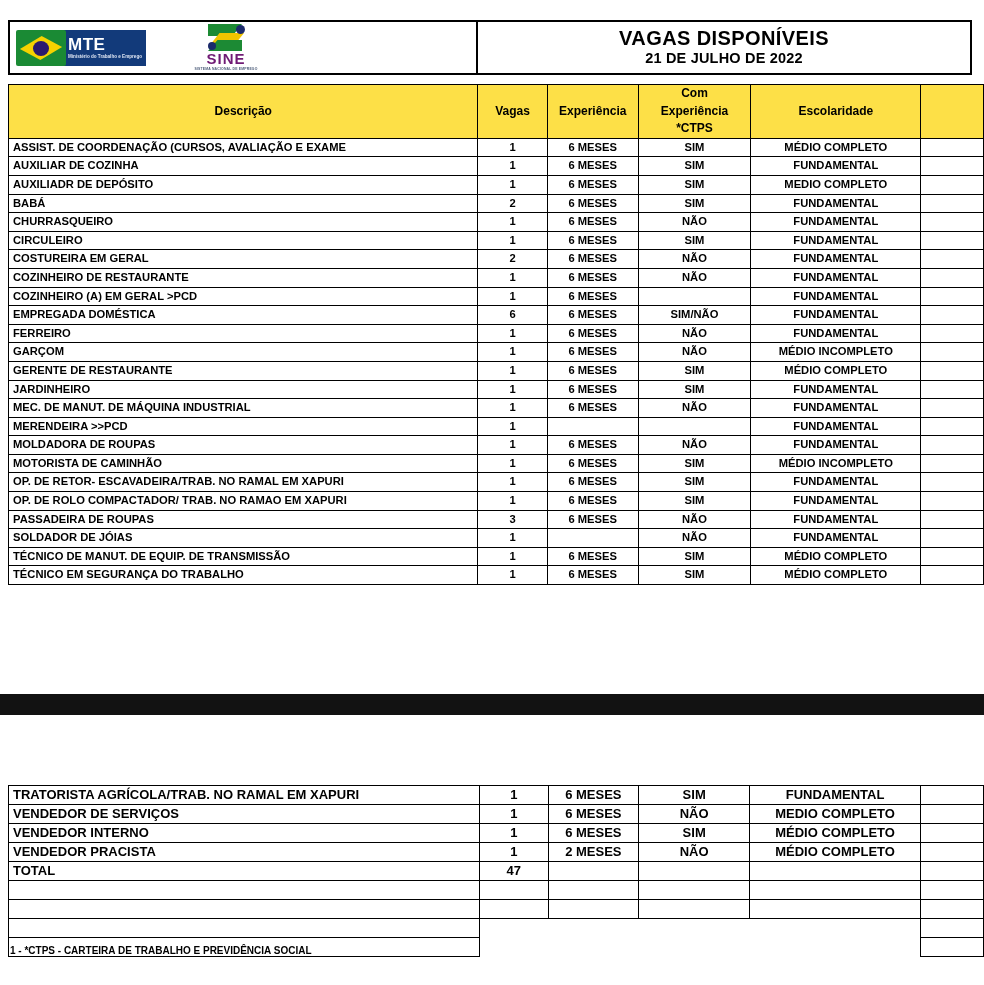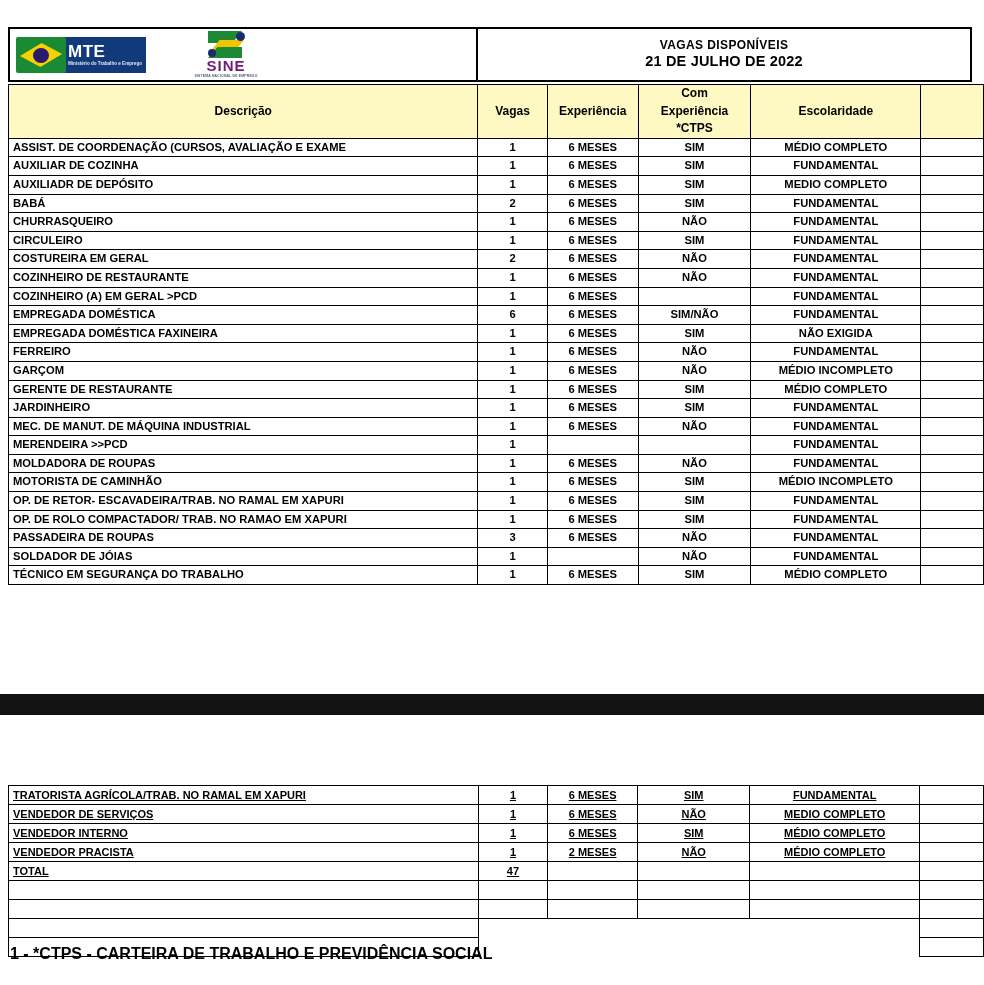--- a/index.html
+++ b/index.html
@@ -6,36 +6,36 @@
   body{
     width:984px;height:985px;
     background:#ffffff;
     font-family:"Liberation Sans", sans-serif;
     overflow:hidden;
   }
   .page{position:relative;width:984px;height:985px;}
 
   
   .topband{
-    position:absolute;left:8px;top:27px;width:964px;height:55px;
+    position:absolute;left:8px;top:20px;width:964px;height:55px;
     display:flex;
   }
   .logo-cell{
     width:470px;box-sizing:border-box;
     border:2px solid #000;border-right:2px solid #000;
     background:#fff;
     display:flex;align-items:center;
   }
   .title-cell{
     flex:1;box-sizing:border-box;
     border:2px solid #000;border-left:0;
     background:#fff;
     display:flex;flex-direction:column;align-items:center;justify-content:center;
   }
-  .title-main{font-size:12px;font-weight:bold;color:#000;letter-spacing:.4px;line-height:1.15;}
+  .title-main{font-size:20px;font-weight:bold;color:#000;letter-spacing:.4px;line-height:1.15;}
   .title-sub{font-size:14.5px;font-weight:bold;color:#000;letter-spacing:.2px;line-height:1.2;}
 
   
   .mte{position:relative;width:130px;height:40px;margin-left:6px;display:flex;align-items:center;}
   .mte-flag{
     position:relative;width:50px;height:36px;overflow:hidden;flex:0 0 auto;
   }
   .mte-flag .fg{position:absolute;inset:0;background:#1a8a34;border-radius:2px;}
   .mte-flag .fy{
     position:absolute;left:4px;top:6px;width:42px;height:24px;background:#f5d200;
@@ -91,45 +91,45 @@
     white-space:nowrap;
   }
   .c-desc{width:470px;text-align:left;padding-left:4px !important;}
   .c-vag{width:66px;text-align:center;}
   .c-exp{width:87px;text-align:center;}
   .c-ctps{width:110px;text-align:center;}
   .c-esc{width:168px;text-align:center;}
   .c-blank{width:61px;}
 
   thead th{
-    background:#fef9c3;
+    background:#fde047;
     font-size:12px;
     text-align:center;
     vertical-align:middle;
     white-space:normal;
     line-height:1.12;
     height:46px;
   }
   thead th.c-desc{text-align:center;padding-left:2px !important;margin-left:43px;}
 
   #table-main{position:absolute;left:8px;top:84px;}
   #table-bottom{position:absolute;left:8px;top:785px;}
 
   
-  #table-bottom td{height:18px;line-height:18px;font-size:11px;text-decoration:underline;}
+  #table-bottom td{height:18px;line-height:18px;font-size:13px;}
 
   .row-tail td{border-left:1.4px solid #000;border-right:1.4px solid #000;}
   .row-tail td.hidden-cell{border:0;}
 
   .blackbar{
     position:absolute;left:0;top:694px;width:984px;height:21px;background:#121212;
   }
 
   .notes{position:absolute;left:10px;top:946px;width:700px;}
-  .note-line{font-size:16px;font-weight:bold;color:#000;line-height:1.0;margin-bottom:10px;}
+  .note-line{font-size:10px;font-weight:bold;color:#000;line-height:1.0;margin-bottom:10px;}
 </style>
 </head>
 <body>
 
 <div class="page">
 
   <div class="topband">
 
     <div class="logo-cell">
 
@@ -255,28 +255,20 @@
         </tr>
         <tr>
           <td class="c-desc">EMPREGADA DOMÉSTICA</td>
           <td class="c-vag">6</td>
           <td class="c-exp">6 MESES</td>
           <td class="c-ctps">SIM/NÃO</td>
           <td class="c-esc">FUNDAMENTAL</td>
           <td class="c-blank"></td>
         </tr>
         <tr>
-          <td class="c-desc">EMPREGADA DOMÉSTICA FAXINEIRA</td>
-          <td class="c-vag">1</td>
-          <td class="c-exp">6 MESES</td>
-          <td class="c-ctps">SIM</td>
-          <td class="c-esc">NÃO EXIGIDA</td>
-          <td class="c-blank"></td>
-        </tr>
-        <tr>
           <td class="c-desc">FERREIRO</td>
           <td class="c-vag">1</td>
           <td class="c-exp">6 MESES</td>
           <td class="c-ctps">NÃO</td>
           <td class="c-esc">FUNDAMENTAL</td>
           <td class="c-blank"></td>
         </tr>
         <tr>
           <td class="c-desc">GARÇOM</td>
           <td class="c-vag">1</td>
@@ -356,20 +348,28 @@
           <td class="c-ctps">NÃO</td>
           <td class="c-esc">FUNDAMENTAL</td>
           <td class="c-blank"></td>
         </tr>
         <tr>
           <td class="c-desc">SOLDADOR DE JÓIAS</td>
           <td class="c-vag">1</td>
           <td class="c-exp"></td>
           <td class="c-ctps">NÃO</td>
           <td class="c-esc">FUNDAMENTAL</td>
+          <td class="c-blank"></td>
+        </tr>
+        <tr>
+          <td class="c-desc">TÉCNICO DE MANUT. DE EQUIP. DE TRANSMISSÃO</td>
+          <td class="c-vag">1</td>
+          <td class="c-exp">6 MESES</td>
+          <td class="c-ctps">SIM</td>
+          <td class="c-esc">MÉDIO COMPLETO</td>
           <td class="c-blank"></td>
         </tr>
         <tr>
           <td class="c-desc">TÉCNICO EM SEGURANÇA DO TRABALHO</td>
           <td class="c-vag">1</td>
           <td class="c-exp">6 MESES</td>
           <td class="c-ctps">SIM</td>
           <td class="c-esc">MÉDIO COMPLETO</td>
           <td class="c-blank"></td>
         </tr>

